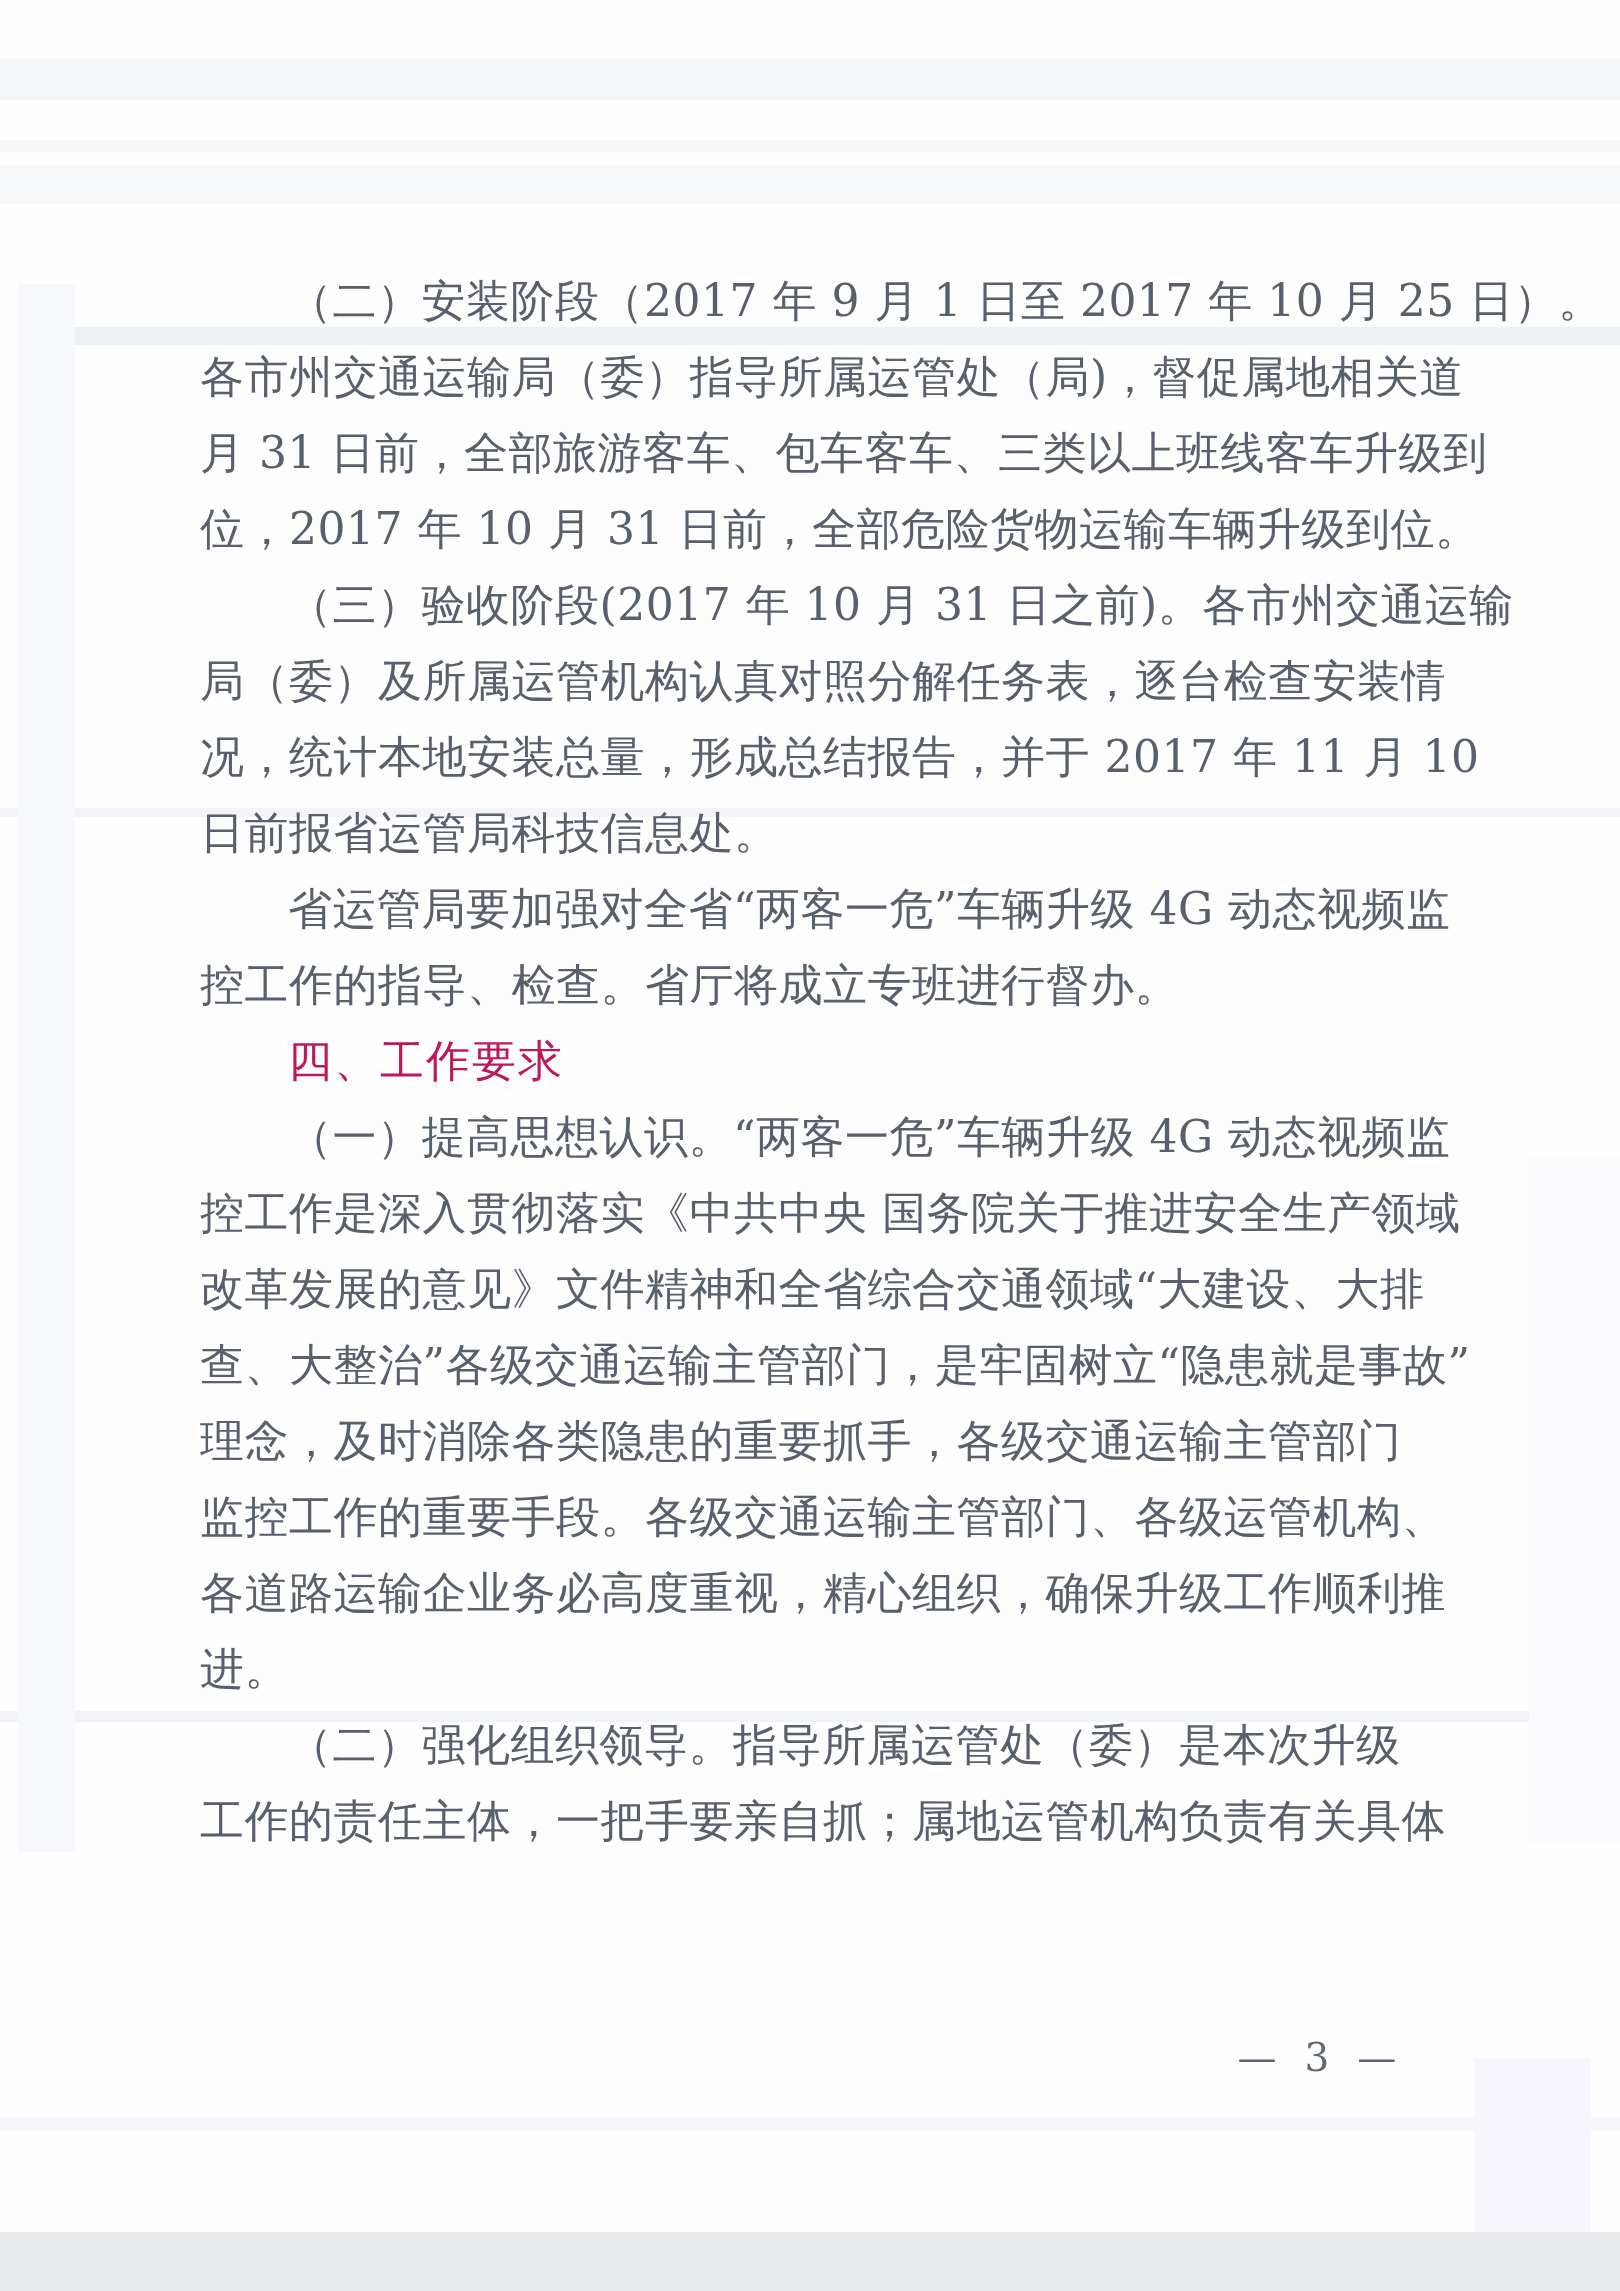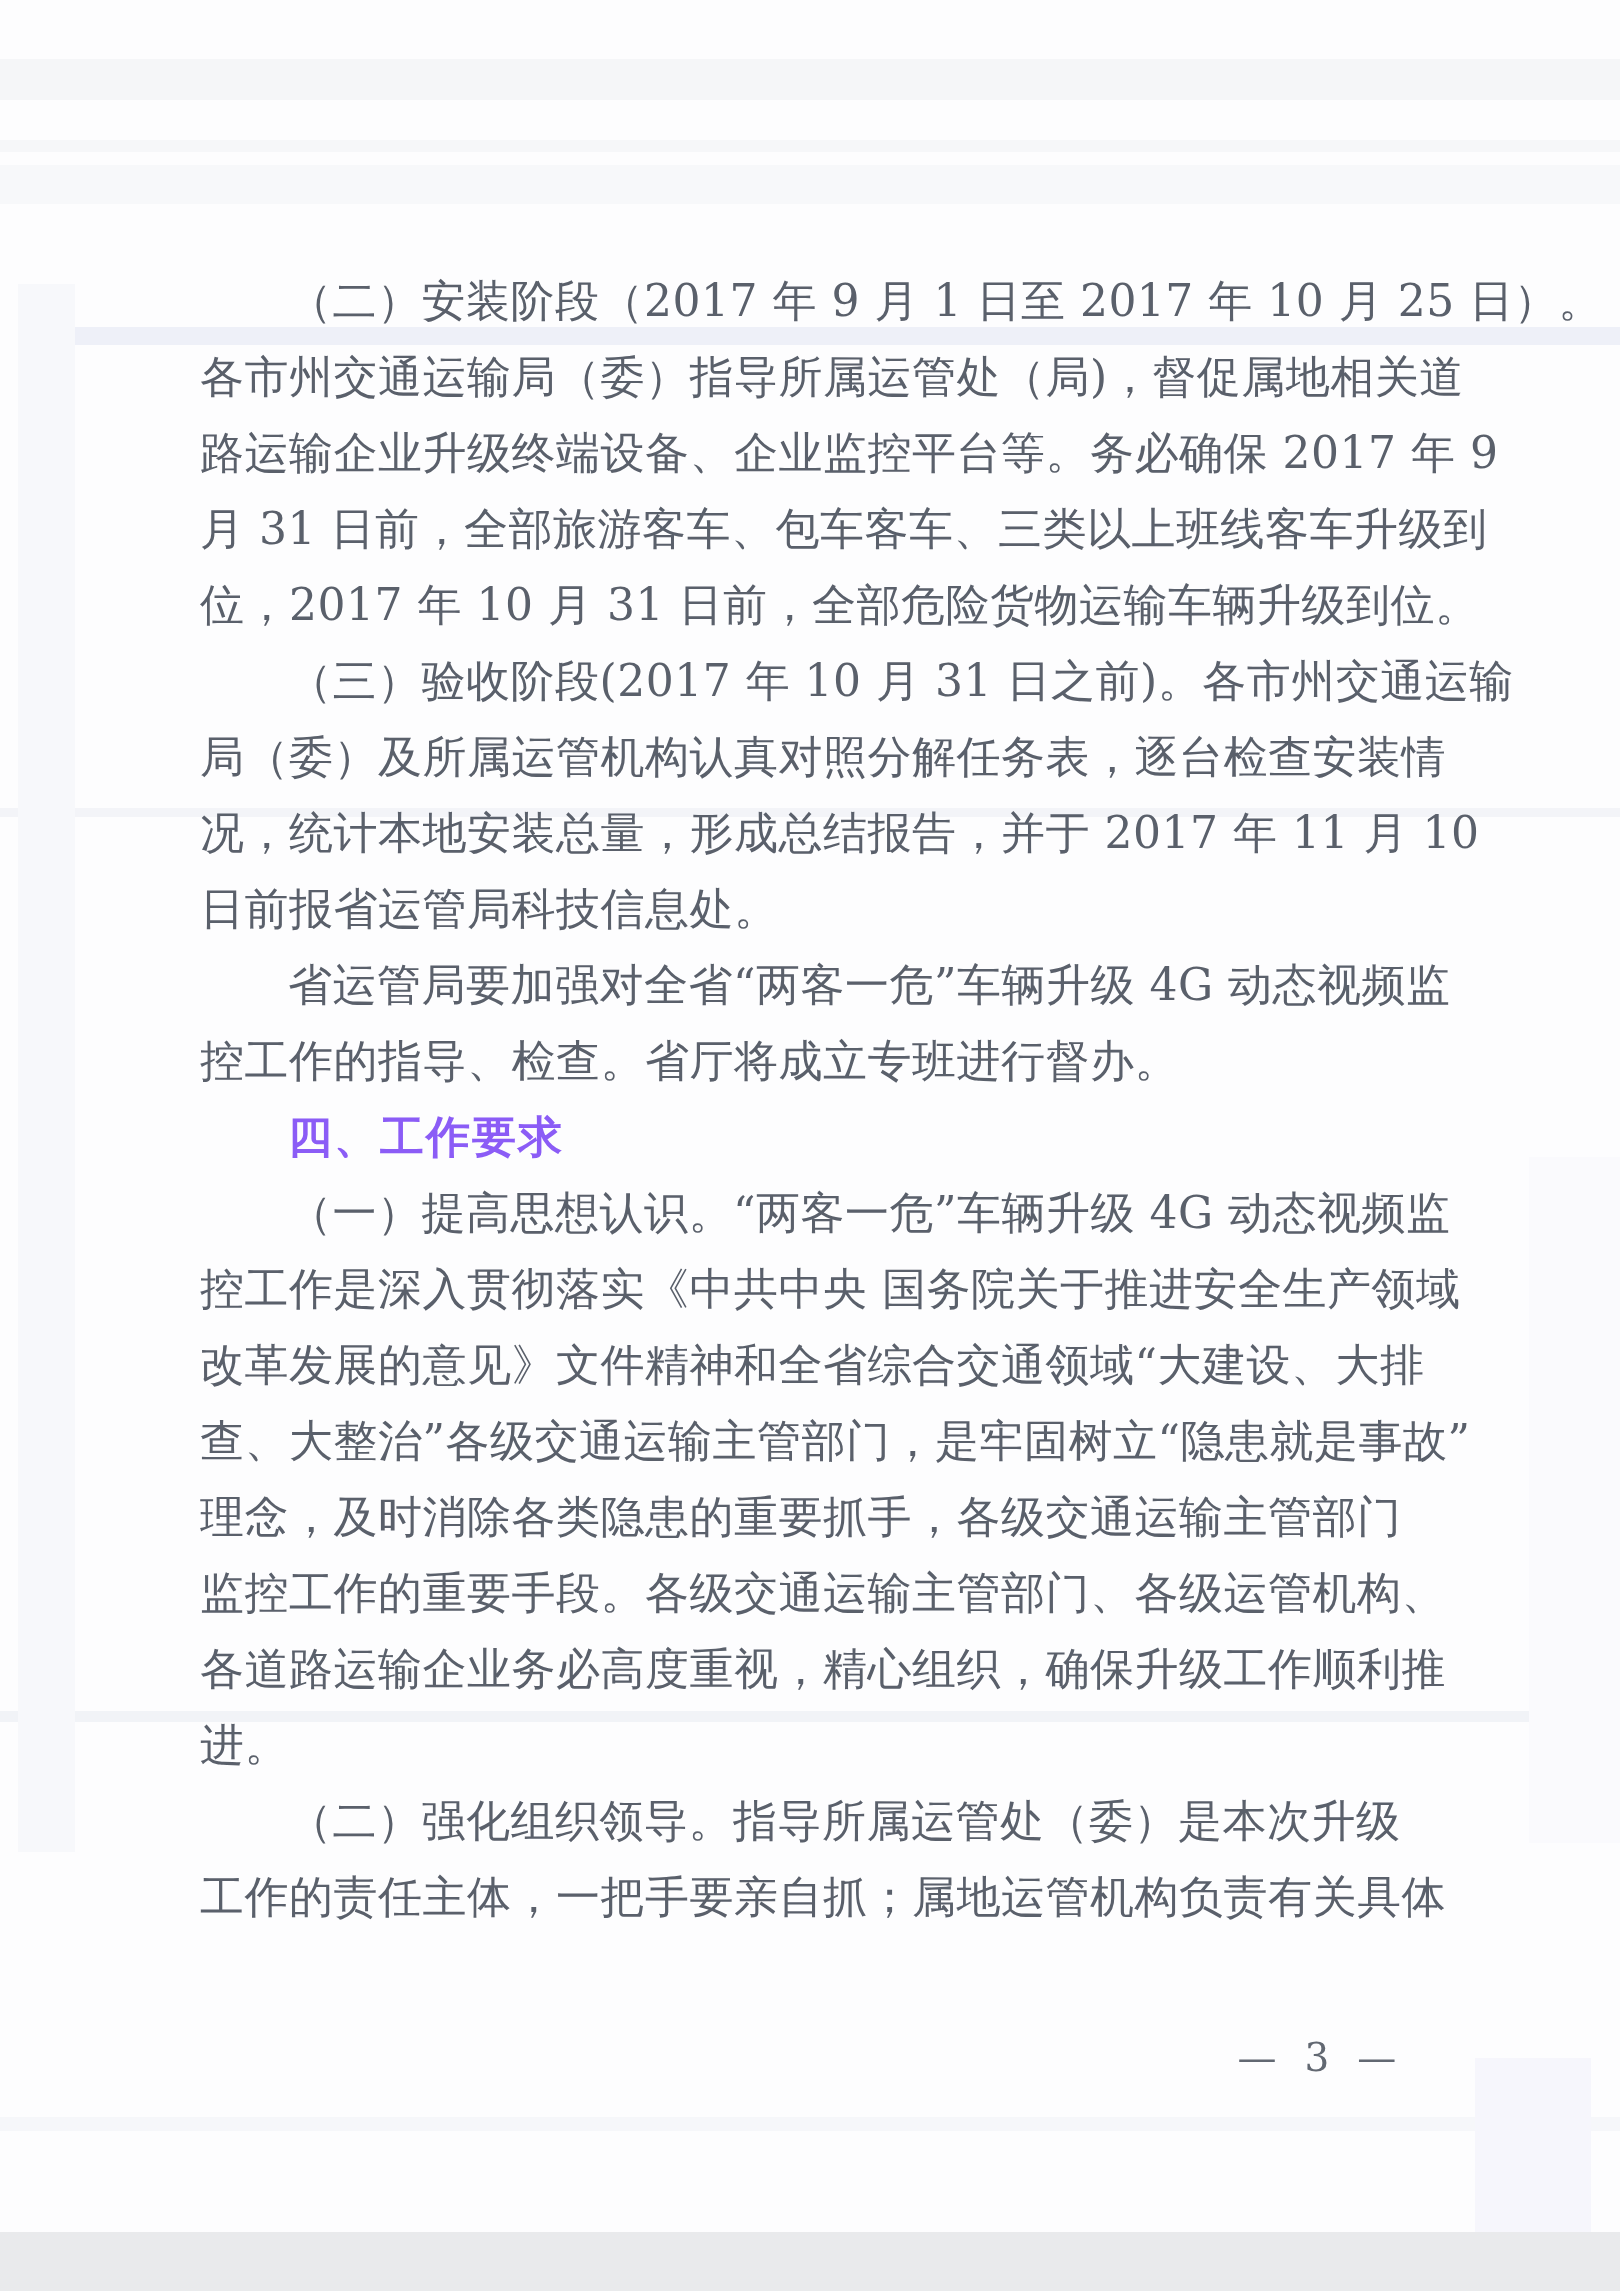--- a/index.html
+++ b/index.html
@@ -46,22 +46,22 @@
     letter-spacing: 0.5px;
     color: #5a606b;
     white-space: nowrap;
     font-family: "DejaVu Serif", serif;
   }
   .text-line.indent {
     text-indent: 2em;
   }
   .text-line.heading {
     font-family: "Liberation Sans", sans-serif;
-    font-weight: 700;
-    color: #8b5cf6;
+    font-weight: 400;
+    color: #be185d;
     letter-spacing: 2px;
   }
   .page-number {
     position: absolute;
     top: 2035px;
     right: 216px;
     font-size: 39px;
     letter-spacing: 7.8px;
     color: #626872;
     font-family: "DejaVu Serif", serif;
@@ -81,21 +81,20 @@
   <div class="artifact band-f"></div>
   <div class="artifact band-g"></div>
   <div class="artifact band-h"></div>
   <div class="artifact stripe-left"></div>
   <div class="artifact block-br"></div>
   <div class="artifact block-r"></div>
 
   <div class="doc-body" id="doc-body">
       <div class="text-line indent">（二）安装阶段（2017 年 9 月 1 日至 2017 年 10 月 25 日）。</div>
       <div class="text-line">各市州交通运输局（委）指导所属运管处（局)，督促属地相关道</div>
-      <div class="text-line">路运输企业升级终端设备、企业监控平台等。务必确保 2017 年 9</div>
       <div class="text-line">月 31 日前，全部旅游客车、包车客车、三类以上班线客车升级到</div>
       <div class="text-line">位，2017 年 10 月 31 日前，全部危险货物运输车辆升级到位。</div>
       <div class="text-line indent">（三）验收阶段(2017 年 10 月 31 日之前)。各市州交通运输</div>
       <div class="text-line">局（委）及所属运管机构认真对照分解任务表，逐台检查安装情</div>
       <div class="text-line">况，统计本地安装总量，形成总结报告，并于 2017 年 11 月 10</div>
       <div class="text-line">日前报省运管局科技信息处。</div>
       <div class="text-line indent">省运管局要加强对全省“两客一危”车辆升级 4G 动态视频监</div>
       <div class="text-line">控工作的指导、检查。省厅将成立专班进行督办。</div>
       <div class="text-line indent heading">四、工作要求</div>
       <div class="text-line indent">（一）提高思想认识。“两客一危”车辆升级 4G 动态视频监</div>

